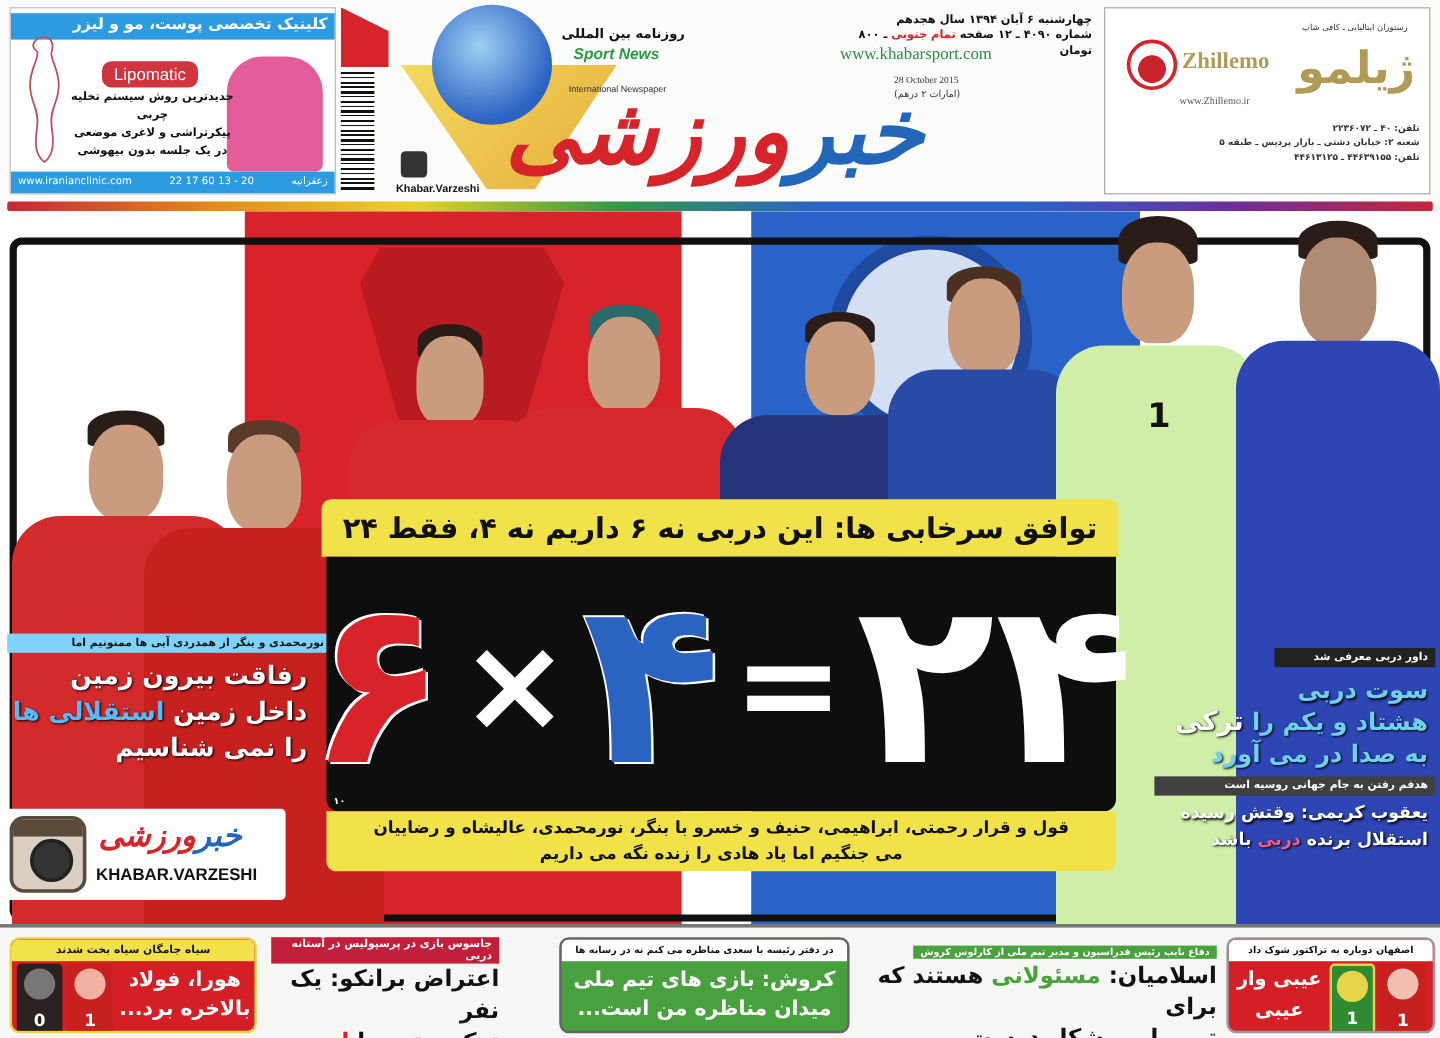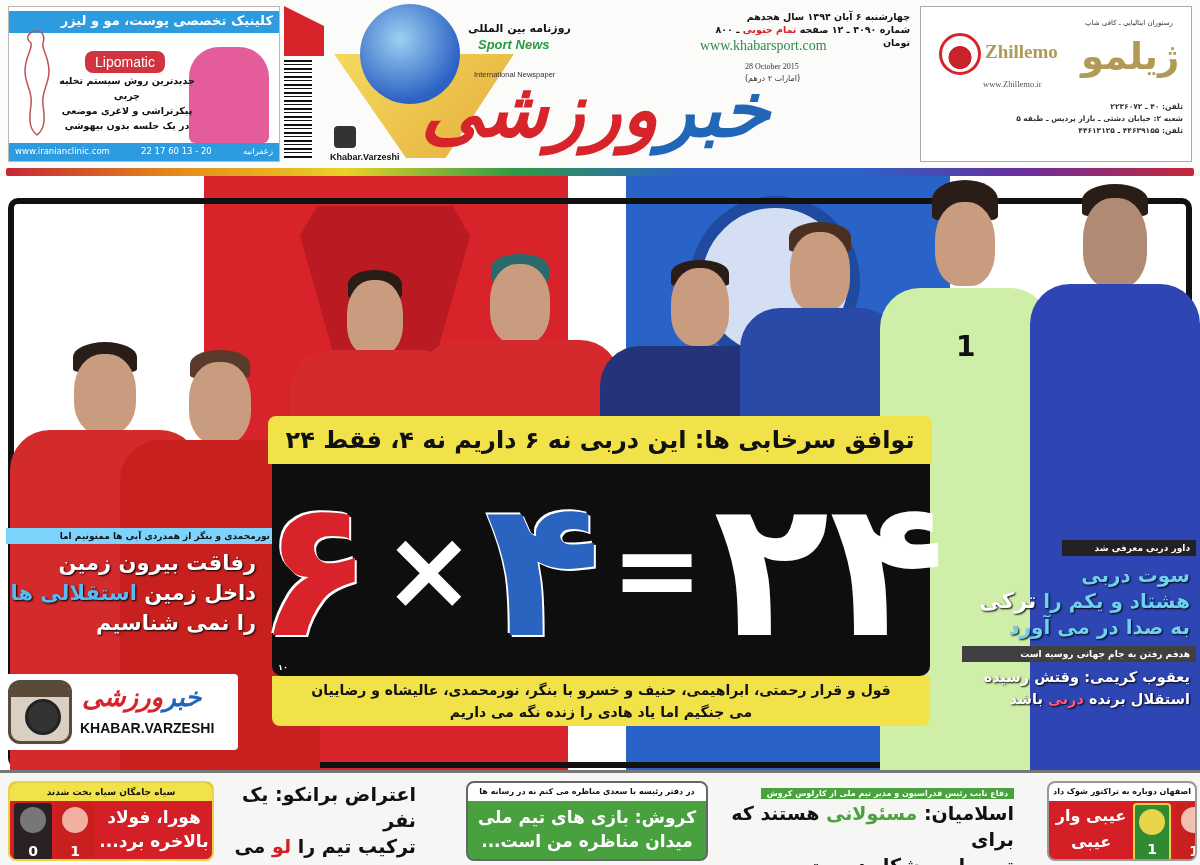--- a/index.html
+++ b/index.html
@@ -266,20 +266,21 @@
       <div class="crest" style="background:#f2b0a0;"></div>
       <div>1</div>
     </div>
     <div class="main" style="position:absolute;left:88px;top:22px;width:112px;color:#fff;font-size:17px;">
       <div>هورا، فولاد</div>
       <div>بالاخره برد...</div>
     </div>
   </div>
 
   <div class="story" style="left:226px;width:190px;">
+    <div style="text-align:right;"><span class="kick" style="background:#c21f3a;">جاسوس بازی در پرسپولیس در آستانه دربی</span></div>
     <div class="main">
       <div>اعتراض برانکو: یک نفر</div>
       <div><span>ترکیب تیم را </span><span style="color:#d51f26;">لو</span><span> می دهد</span></div>
     </div>
   </div>
 
   <div class="box" style="left:466px;width:242px;background:#48a03e;border:2px solid #666;">
     <div class="kick" style="background:#fff;color:#111;font-size:8px;">در دفتر رئیسه با سعدی مناظره می کنم نه در رسانه ها</div>
     <div class="main" style="color:#fff;font-size:17px;margin-top:4px;">
       <div>کروش: بازی های تیم ملی</div>
@@ -288,21 +289,21 @@
   </div>
 
   <div class="story" style="left:724px;width:290px;">
     <div style="text-align:right;"><span class="kick" style="background:#4aa23e;font-size:8px;">دفاع نایب رئیس فدراسیون و مدیر تیم ملی از کارلوس کروش</span></div>
     <div class="main">
       <div><span>اسلامیان: </span><span style="color:#4aa23e;">مسئولانی</span><span> هستند که برای</span></div>
       <div>تیم ملی مشکل درست می کنند!</div>
     </div>
   </div>
 
-  <div class="box" style="left:1022px;width:150px;background:#d51f26;border:2px solid #999;margin-left:25px;">
+  <div class="box" style="left:1022px;width:174px;background:#d51f26;border:2px solid #999;">
     <div class="kick" style="background:#fff;color:#111;font-size:8px;">اصفهان دوباره به تراکتور شوک داد</div>
     <div class="main" style="position:absolute;left:4px;top:20px;width:76px;color:#fff;font-size:16px;line-height:26px;">
       <div>عیبی وار</div>
       <div>عیبی چوخ</div>
     </div>
     <div class="badge" style="left:84px;top:20px;background:#2f8a32;border:2px solid #e8d44a;">
       <div class="crest" style="background:#e8d44a;"></div>
       <div>1</div>
     </div>
     <div class="badge" style="left:126px;top:20px;background:#c8201f;">

